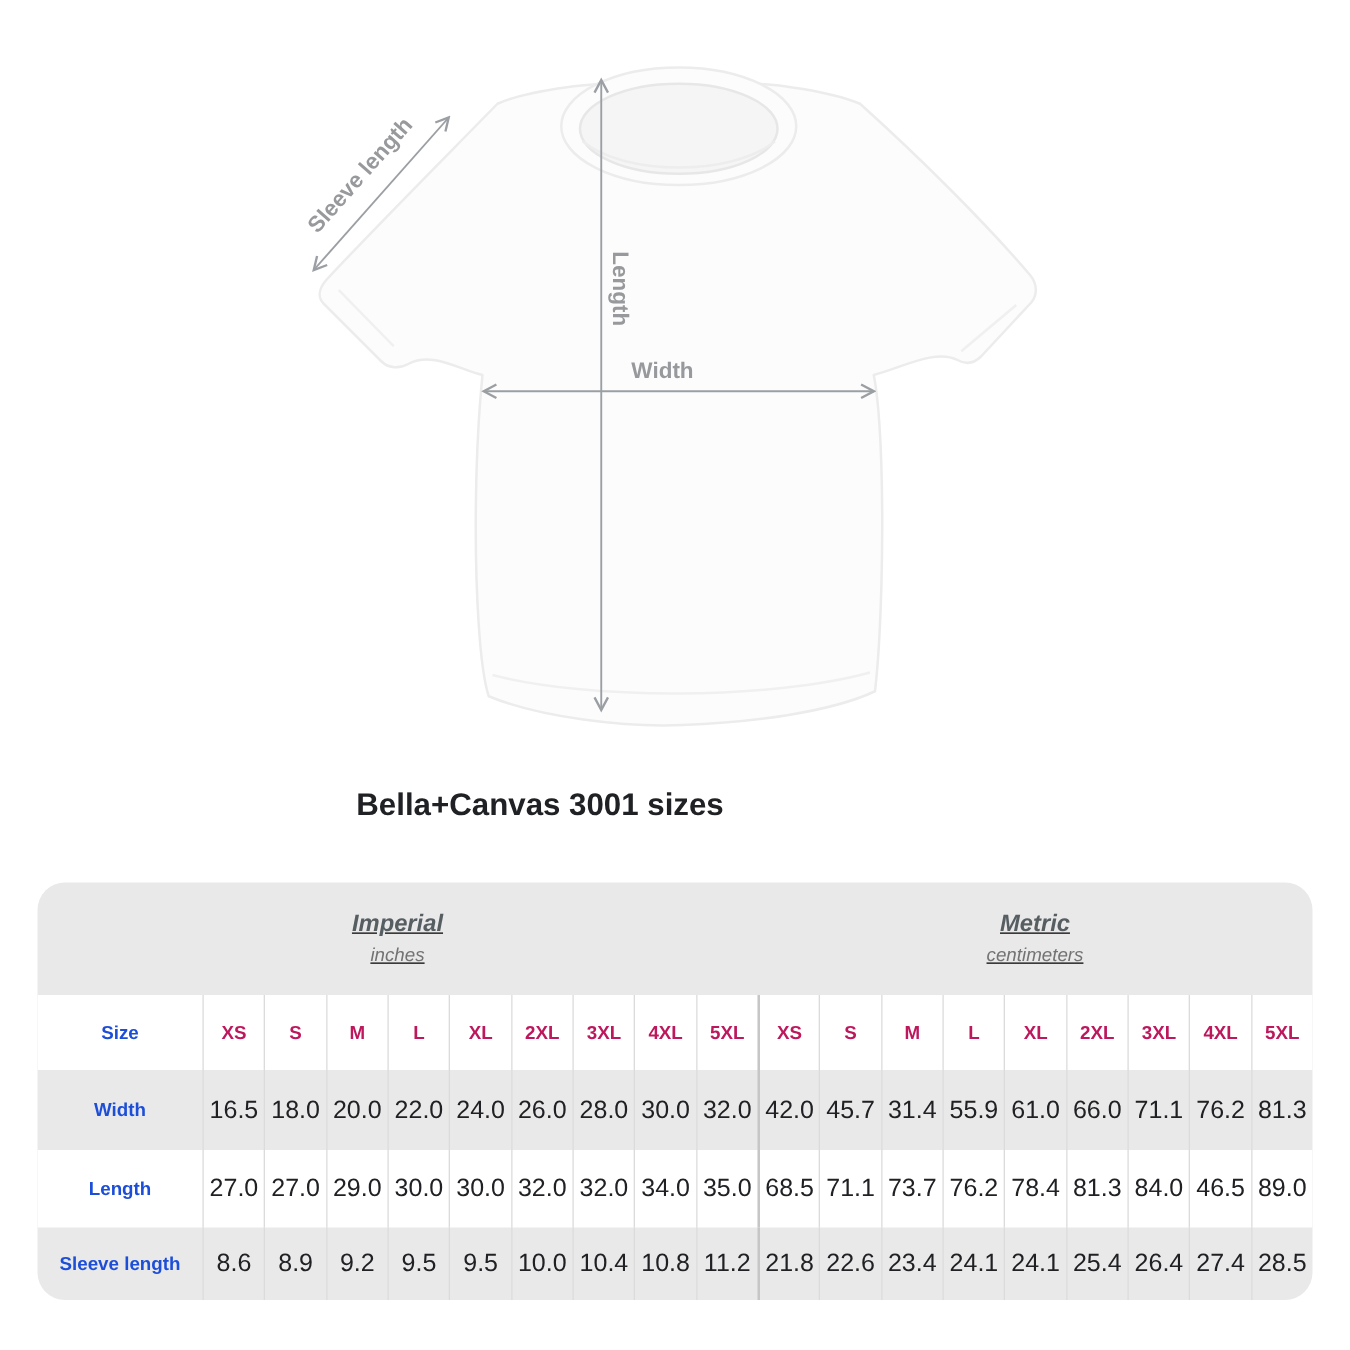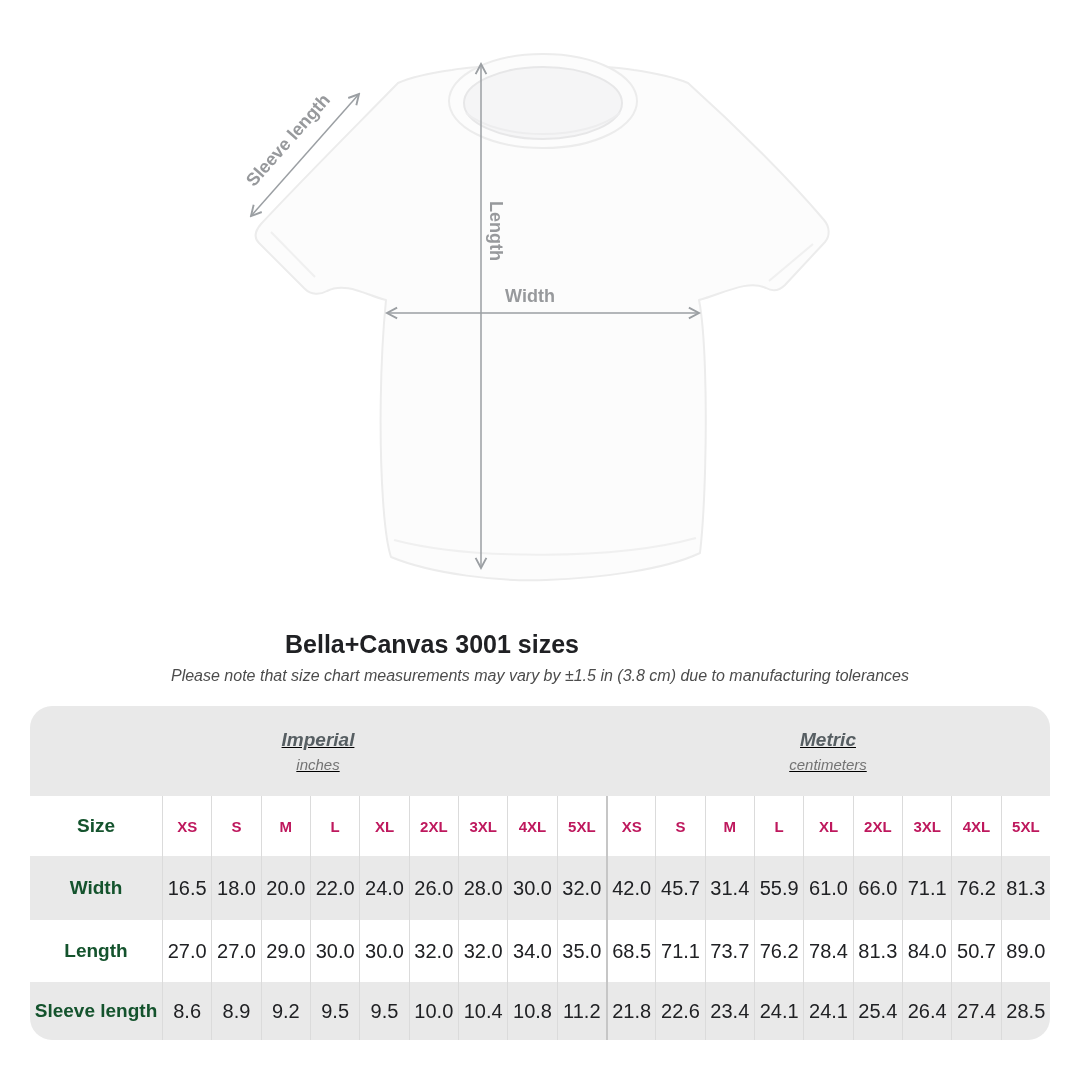--- a/index.html
+++ b/index.html
@@ -23,21 +23,21 @@
     grid-template-columns:132px repeat(18,1fr);
     grid-template-rows:90px 60px 64px 62px 58px;
   }
   .cell{display:flex;align-items:center;justify-content:center;}
   .unit-header{flex-direction:column;gap:5px;text-decoration:underline;}
   .span-left{grid-column:1 / 11;}
   .span-right{grid-column:11 / 20;}
   .unit-label{font-size:19px;font-weight:bold;font-style:italic;color:#565e62;}
   .unit-sub{font-size:15px;font-style:italic;color:#737373;}
   .rw{background:#ffffff;}
-  .strong{font-size:19px;font-weight:bold;color:#14532d;}
+  .strong{font-size:15px;font-weight:bold;color:#1d4ed8;}
   .size-header{font-size:15px;font-weight:bold;color:#be185d;}
   .value{font-size:20px;color:#202124;}
   .data-col{border-left:1px solid #dbdbdb;}
   .group-start{border-left:2px solid #c6c6c6;}
 </style>
 </head>
 <body>
 
 <div class="canvas">
 
@@ -80,21 +80,20 @@
     <line x1="251" y1="216" x2="359" y2="94" stroke="#9b9fa3" stroke-width="1.5" marker-start="url(#ah)" marker-end="url(#ah)"></line>
     <line x1="481" y1="64" x2="481" y2="568" stroke="#9b9fa3" stroke-width="1.5" marker-start="url(#ah)" marker-end="url(#ah)"></line>
     <line x1="387" y1="313" x2="699" y2="313" stroke="#9b9fa3" stroke-width="1.5" marker-start="url(#ah)" marker-end="url(#ah)"></line>
 
     <text x="288" y="146" transform="rotate(-48.5 288 140)" text-anchor="middle" font-size="18" font-weight="bold" fill="#97999c">Sleeve length</text>
     <text x="496" y="237" transform="rotate(90 496 231)" text-anchor="middle" font-size="18" font-weight="bold" fill="#97999c">Length</text>
     <text x="530" y="302" text-anchor="middle" font-size="18" font-weight="bold" fill="#97999c">Width</text>
   </svg>
 
   <div class="page-title">Bella+Canvas 3001 sizes</div>
-  <div class="page-subtitle">Please note that size chart measurements may vary by ±1.5 in (3.8 cm) due to manufacturing tolerances</div>
 
   <div class="size-table">
       <div class="cell unit-header span-left">
         <div class="unit-label">Imperial</div>
         <div class="unit-sub">inches</div>
       </div>
       <div class="cell unit-header span-right">
         <div class="unit-label">Metric</div>
         <div class="unit-sub">centimeters</div>
       </div>
@@ -146,21 +145,21 @@
       <div class="cell rw value data-col">32.0</div>
       <div class="cell rw value data-col">34.0</div>
       <div class="cell rw value data-col">35.0</div>
       <div class="cell rw value data-col group-start">68.5</div>
       <div class="cell rw value data-col">71.1</div>
       <div class="cell rw value data-col">73.7</div>
       <div class="cell rw value data-col">76.2</div>
       <div class="cell rw value data-col">78.4</div>
       <div class="cell rw value data-col">81.3</div>
       <div class="cell rw value data-col">84.0</div>
-      <div class="cell rw value data-col">50.7</div>
+      <div class="cell rw value data-col">46.5</div>
       <div class="cell rw value data-col">89.0</div>
       <div class="cell  strong">Sleeve length</div>
       <div class="cell  value data-col">8.6</div>
       <div class="cell  value data-col">8.9</div>
       <div class="cell  value data-col">9.2</div>
       <div class="cell  value data-col">9.5</div>
       <div class="cell  value data-col">9.5</div>
       <div class="cell  value data-col">10.0</div>
       <div class="cell  value data-col">10.4</div>
       <div class="cell  value data-col">10.8</div>

